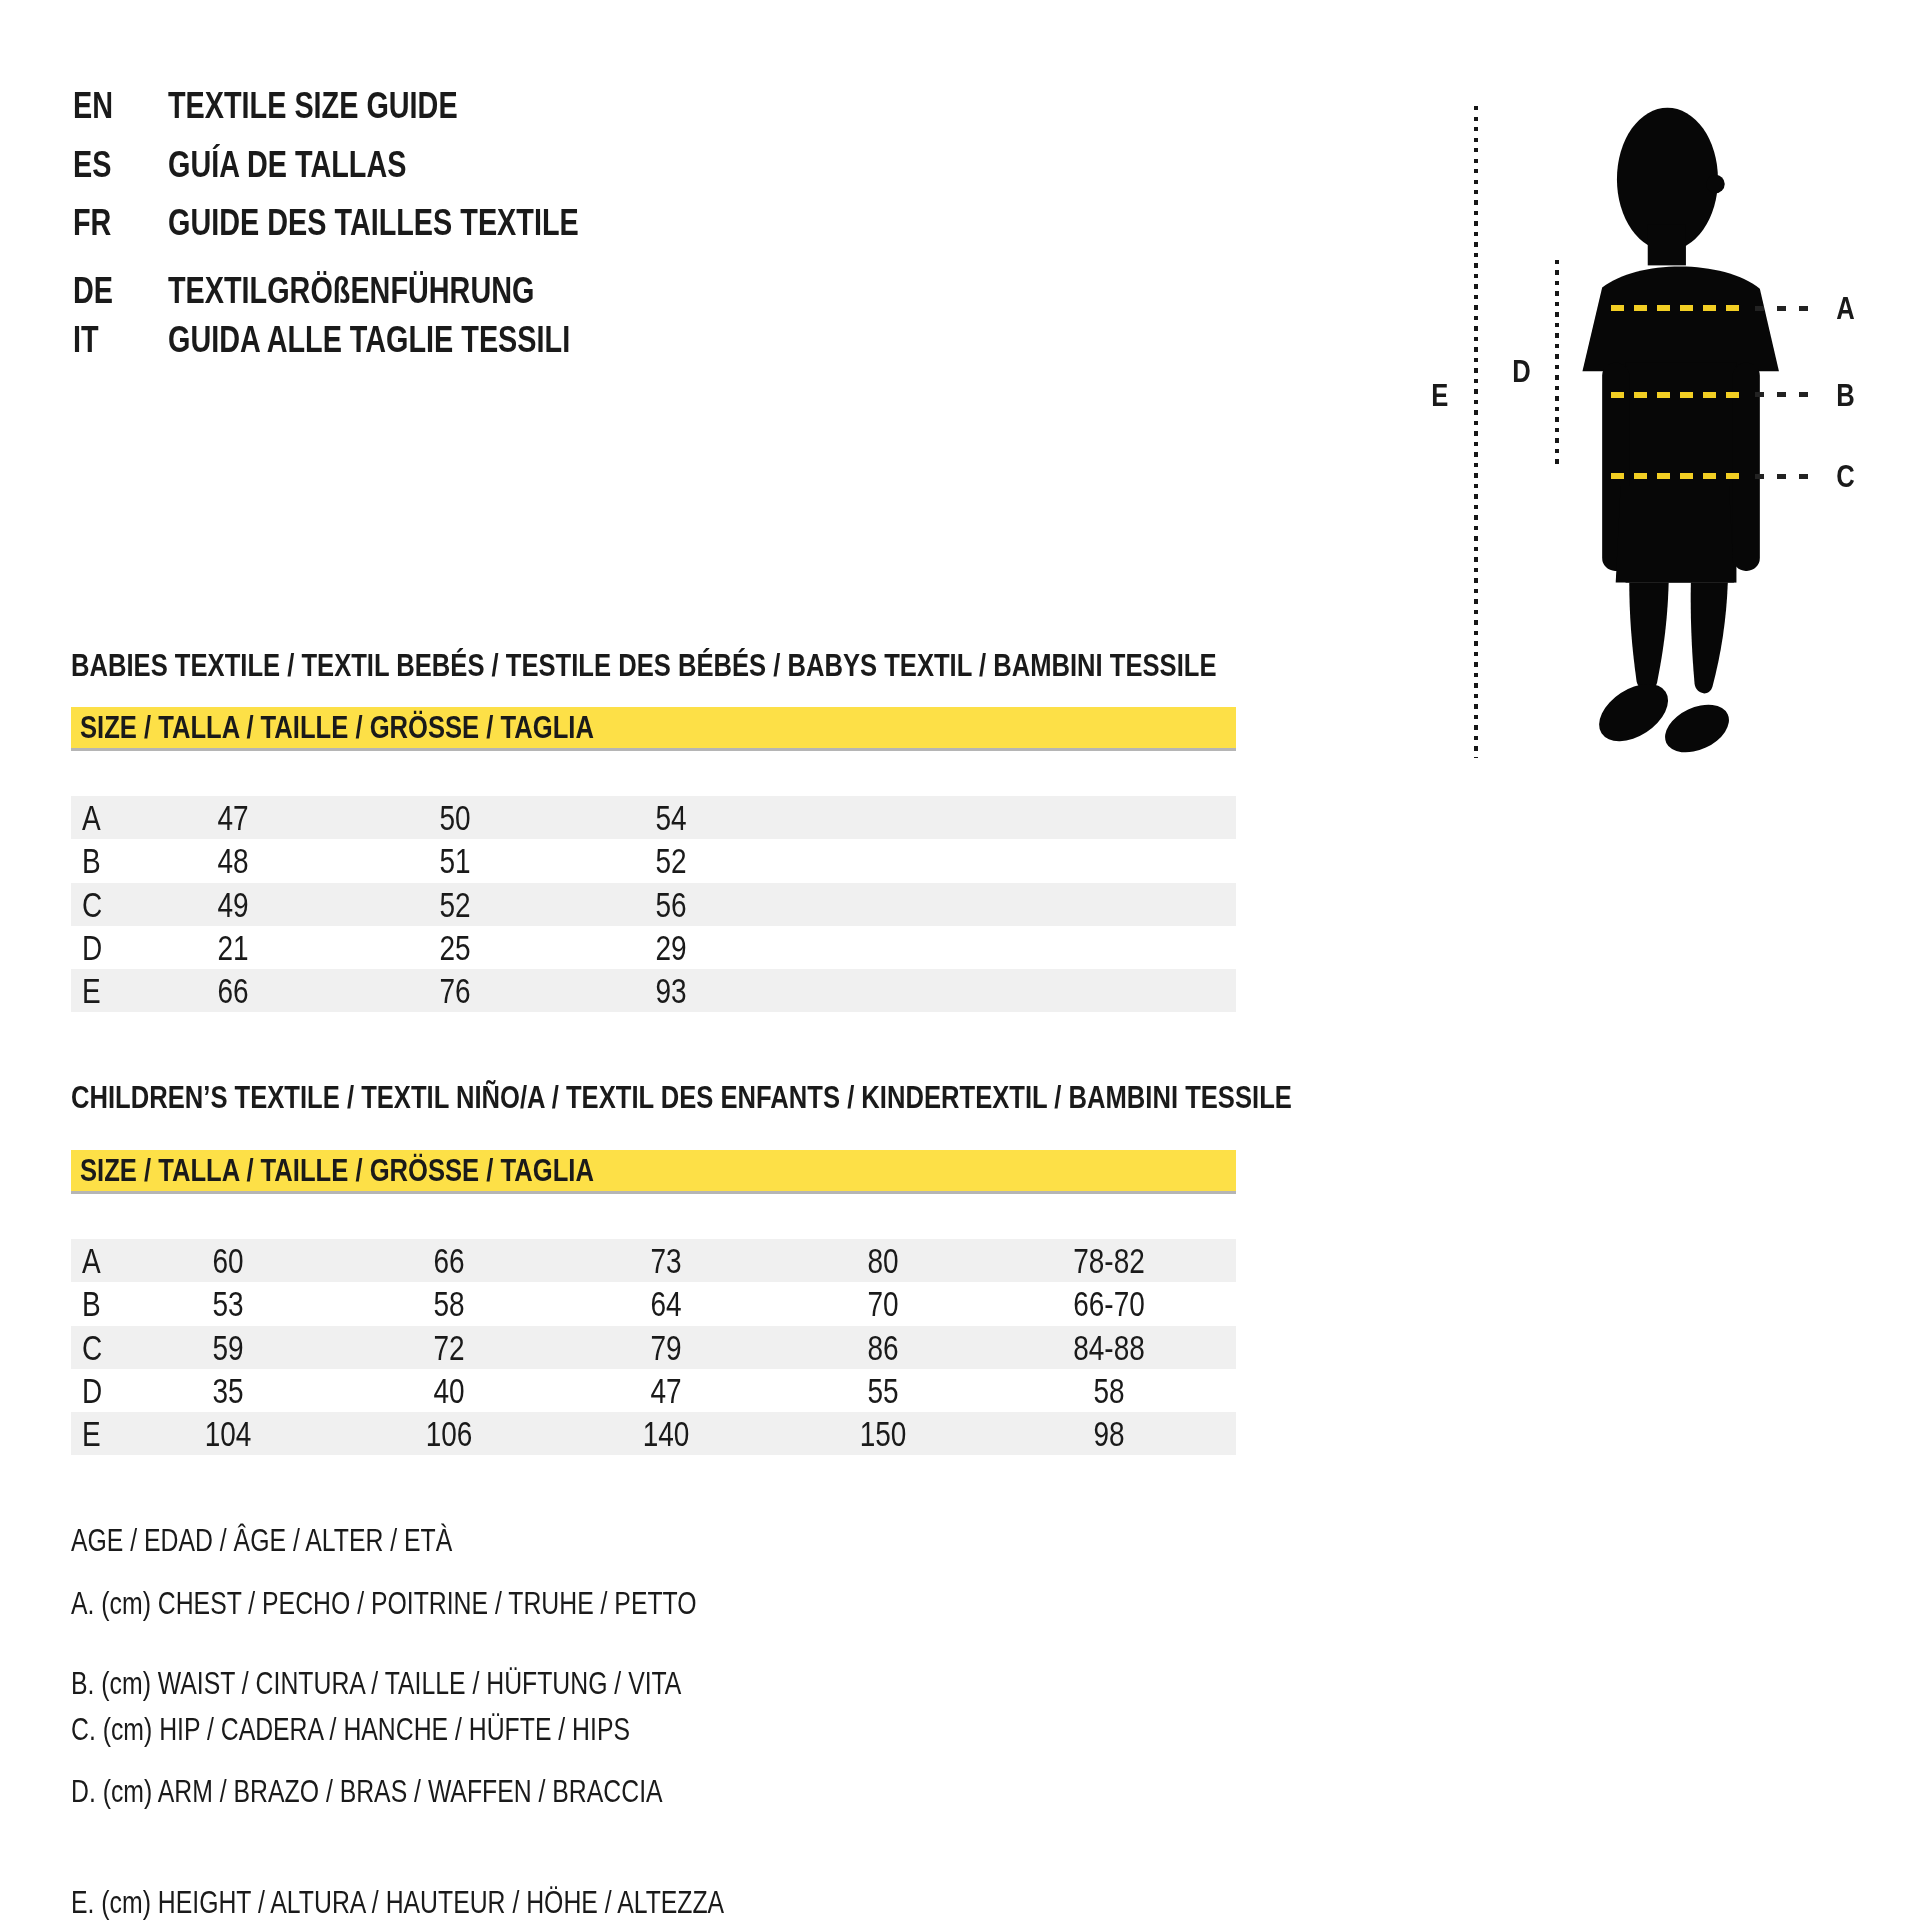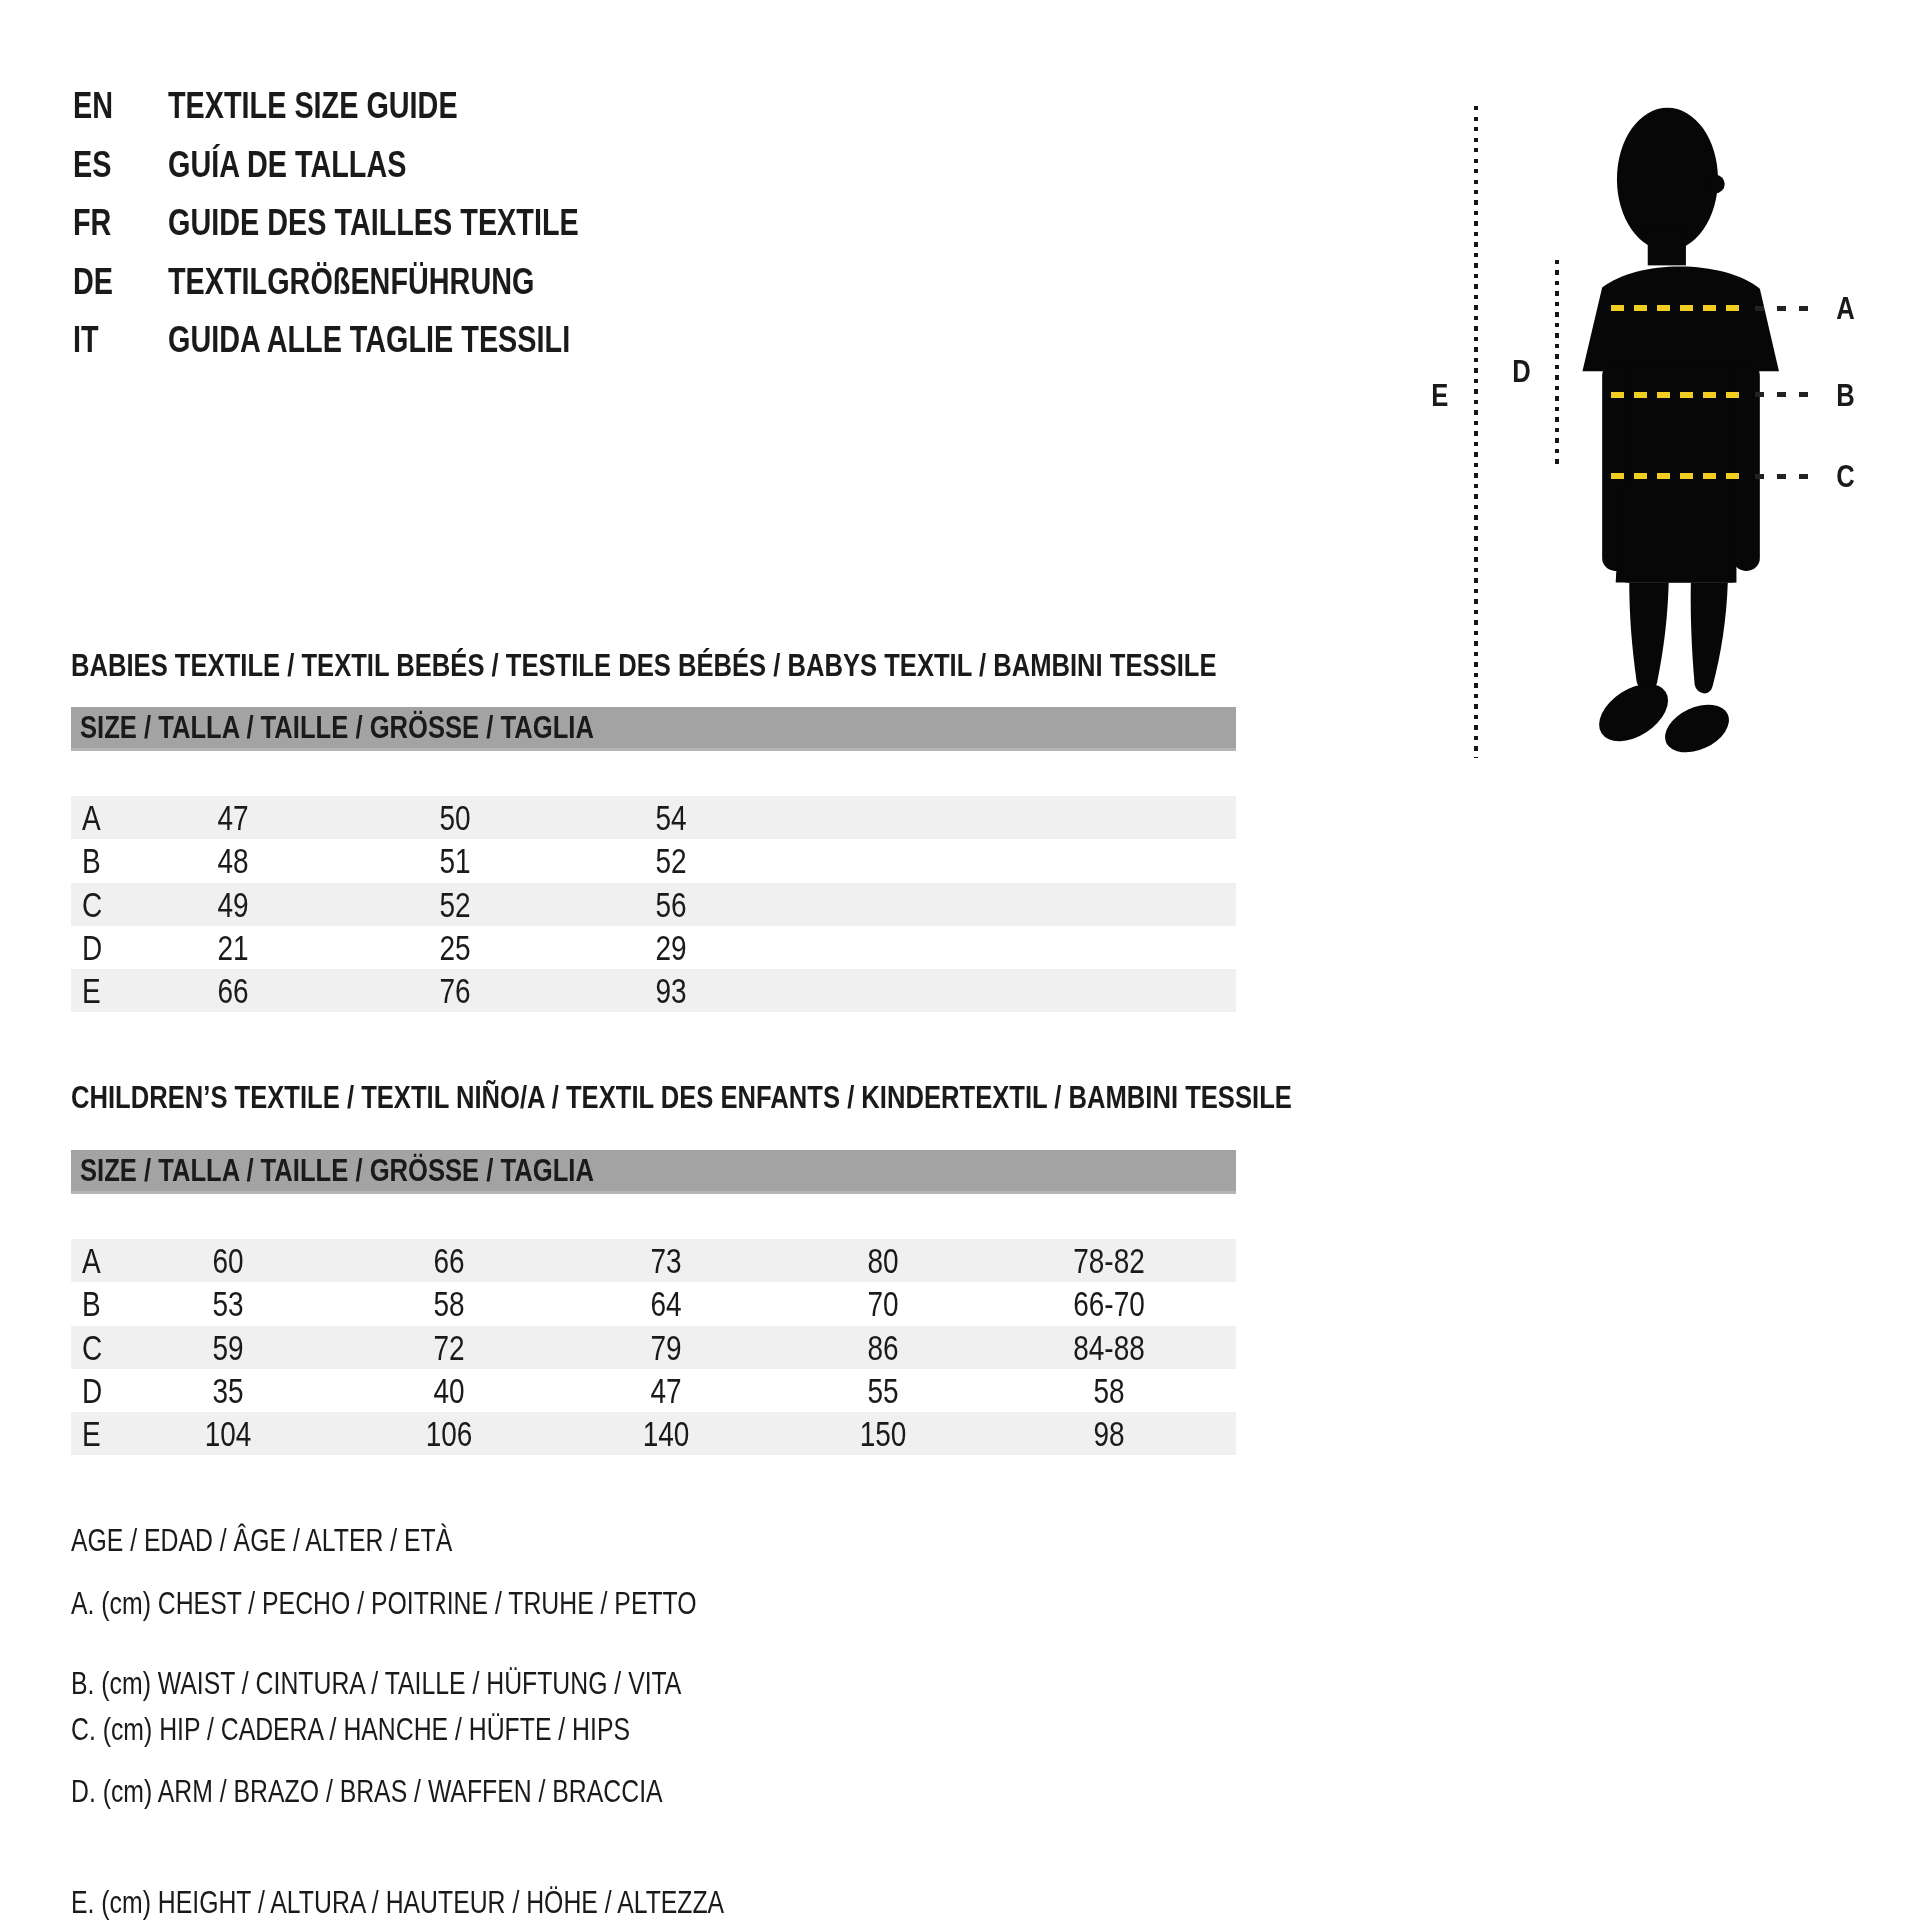--- a/index.html
+++ b/index.html
@@ -20,21 +20,21 @@
   .langrow .code { left:0; }
   .langrow .lab  { left:95px; }
 
   
   .sec-title { position:absolute; left:71px; height:39px; line-height:39px;
                font-size:32px; font-weight:700; width:1479px; }
 
   
   .tbl { position:absolute; left:71px; width:1165px; height:305px; }
   .szbar { position:absolute; top:0; left:0; width:100%; height:41px; line-height:41px;
-           background:#a3a3a3; border-bottom:3.1px solid #b5b5b5;
+           background:#fde047; border-bottom:3.1px solid #b5b5b5;
            font-size:32px; font-weight:700; }
   .colhead { position:absolute; top:44px; left:0; width:100%; height:45px; line-height:45px;
              font-size:35px; font-weight:400; }
   .trow { position:absolute; left:0; width:100%; height:43px; line-height:43px;
           font-size:35px; font-weight:400; }
   .rlab { left:11px; }
   .shade { background:#f0f0f0; }
 
   
   .legline { position:absolute; left:71px; height:63px; line-height:63px;
@@ -59,21 +59,21 @@
     <span class="tL lab">TEXTILE SIZE GUIDE</span>
   </div>
   <div class="langrow" style="top:142px">
     <span class="tL code">ES</span>
     <span class="tL lab">GUÍA DE TALLAS</span>
   </div>
   <div class="langrow" style="top:200px">
     <span class="tL code">FR</span>
     <span class="tL lab">GUIDE DES TAILLES TEXTILE</span>
   </div>
-  <div class="langrow" style="top:259px">
+  <div class="langrow" style="top:268px">
     <span class="tL code">DE</span>
     <span class="tL lab">TEXTILGRÖßENFÜHRUNG</span>
   </div>
   <div class="langrow" style="top:317px">
     <span class="tL code">IT</span>
     <span class="tL lab">GUIDA ALLE TAGLIE TESSILI</span>
   </div>
 </div>
 
 <div>

